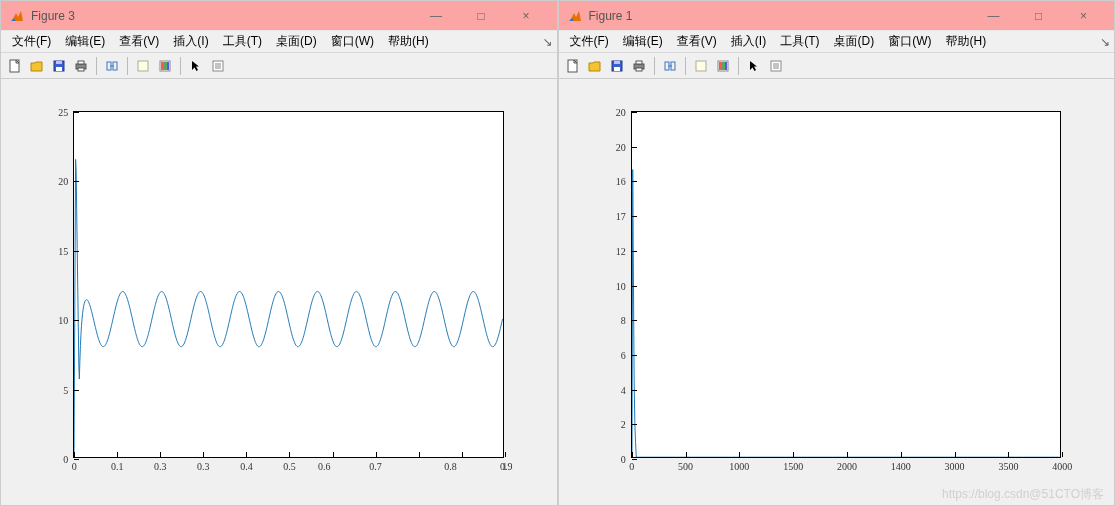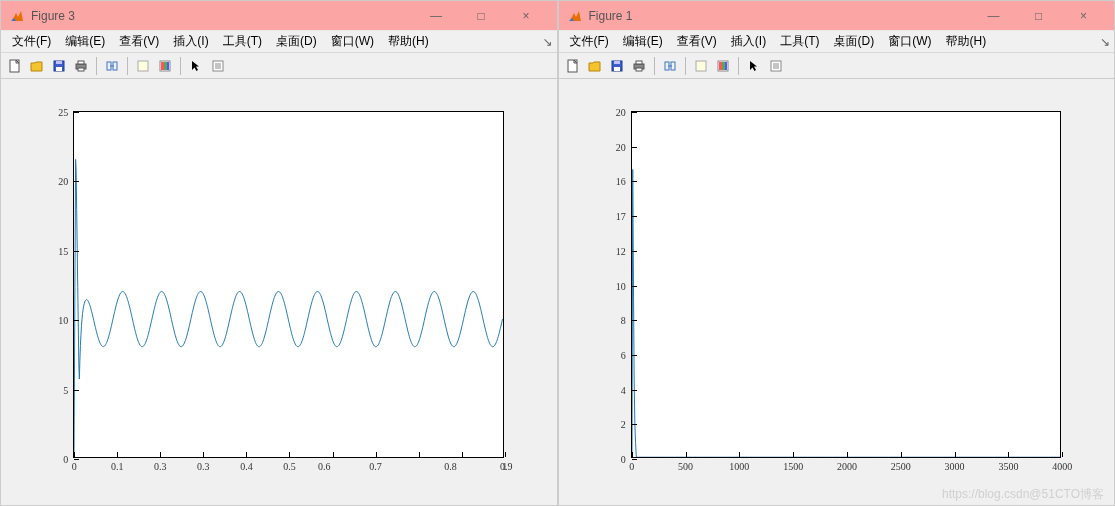--- a/index.html
+++ b/index.html
@@ -379,21 +379,21 @@
         <div class="tick-x" style="left: 0px;">0</div>
         <div class="tickmark-x" style="left: 0px;"></div>
         <div class="tick-x" style="left: 53.8141px;">500</div>
         <div class="tickmark-x" style="left: 53.8141px;"></div>
         <div class="tick-x" style="left: 107.628px;">1000</div>
         <div class="tickmark-x" style="left: 107.628px;"></div>
         <div class="tick-x" style="left: 161.442px;">1500</div>
         <div class="tickmark-x" style="left: 161.442px;"></div>
         <div class="tick-x" style="left: 215.256px;">2000</div>
         <div class="tickmark-x" style="left: 215.256px;"></div>
-        <div class="tick-x" style="left: 269.07px;">2500</div>
+        <div class="tick-x" style="left: 269.07px;">1400</div>
         <div class="tickmark-x" style="left: 269.07px;"></div>
         <div class="tick-x" style="left: 322.884px;">3000</div>
         <div class="tickmark-x" style="left: 322.884px;"></div>
         <div class="tick-x" style="left: 376.698px;">3500</div>
         <div class="tickmark-x" style="left: 376.698px;"></div>
         <div class="tick-x" style="left: 430.512px;">4000</div>
         <div class="tickmark-x" style="left: 430.512px;"></div>
       </div>
     <div class="watermark">https://blog.csdn@51CTO博客</div>
   </div>

